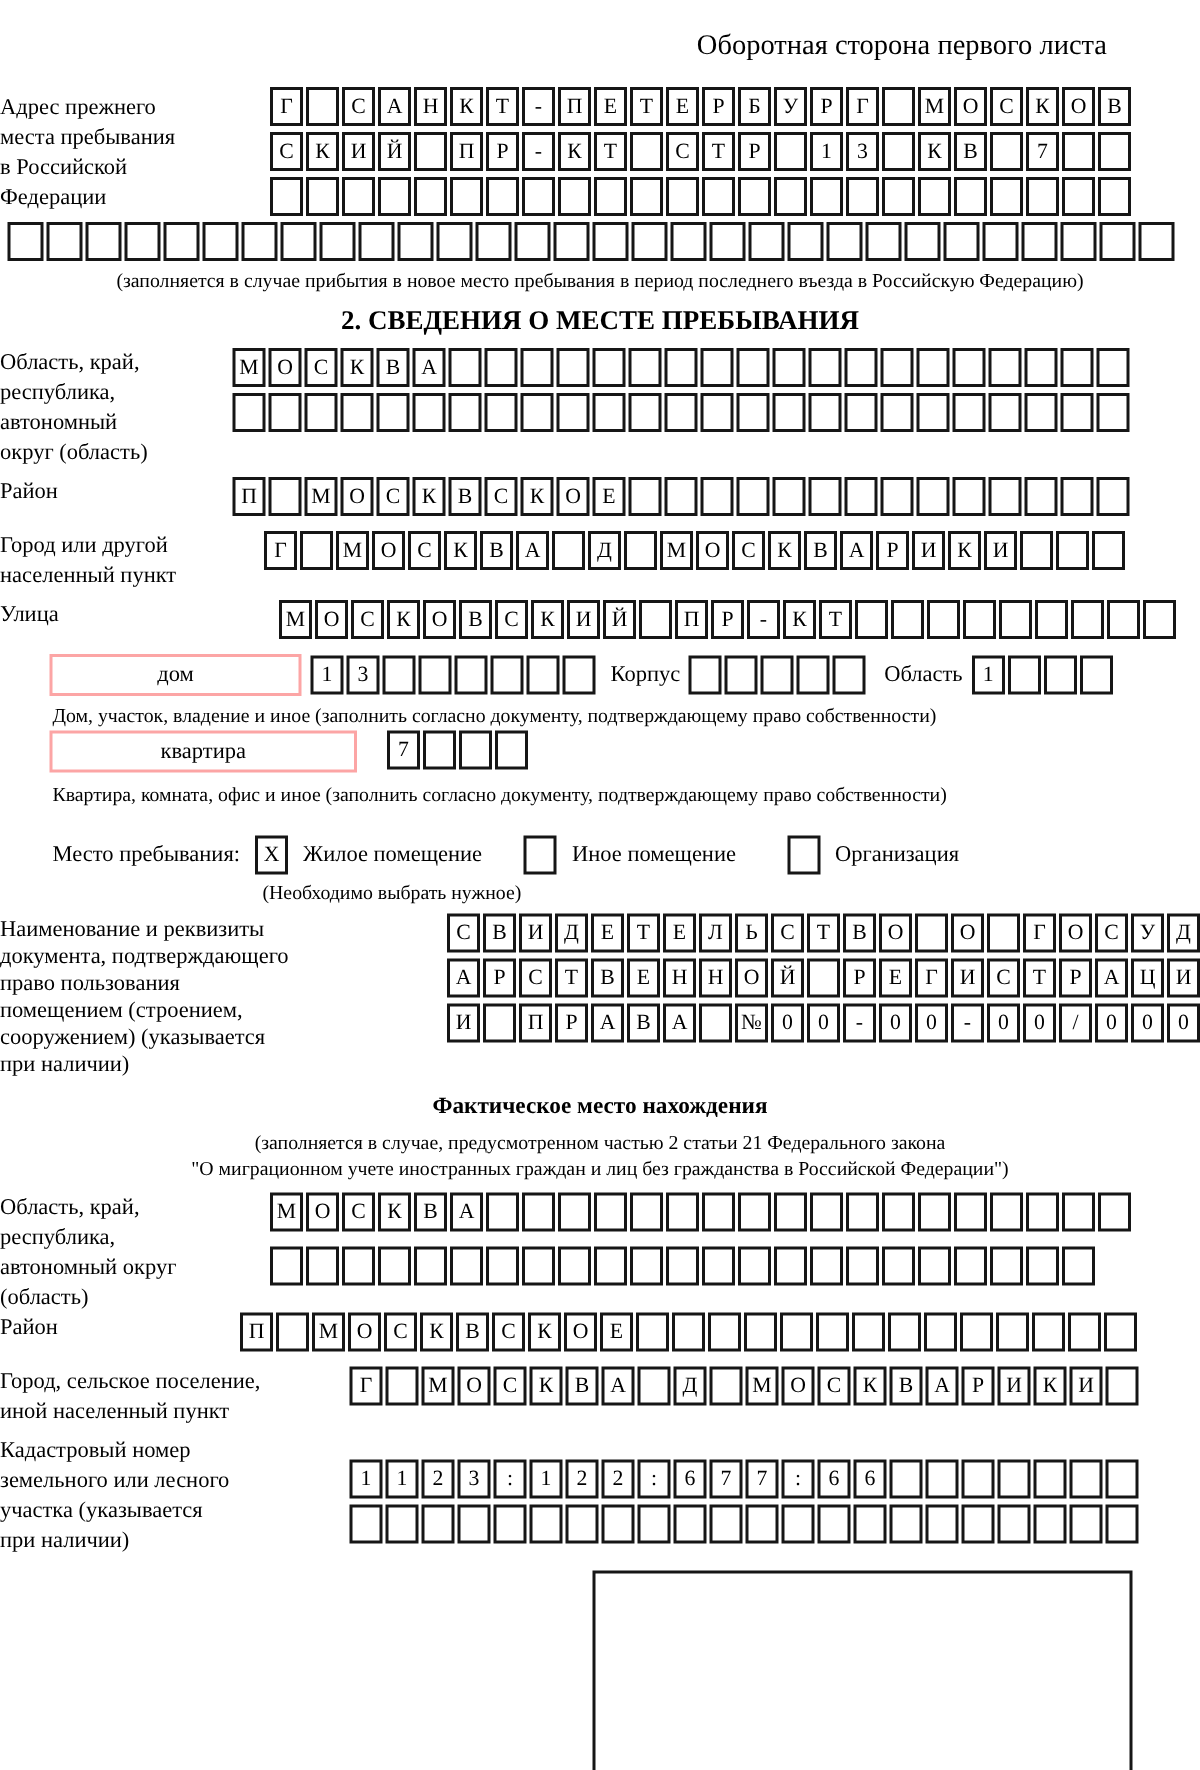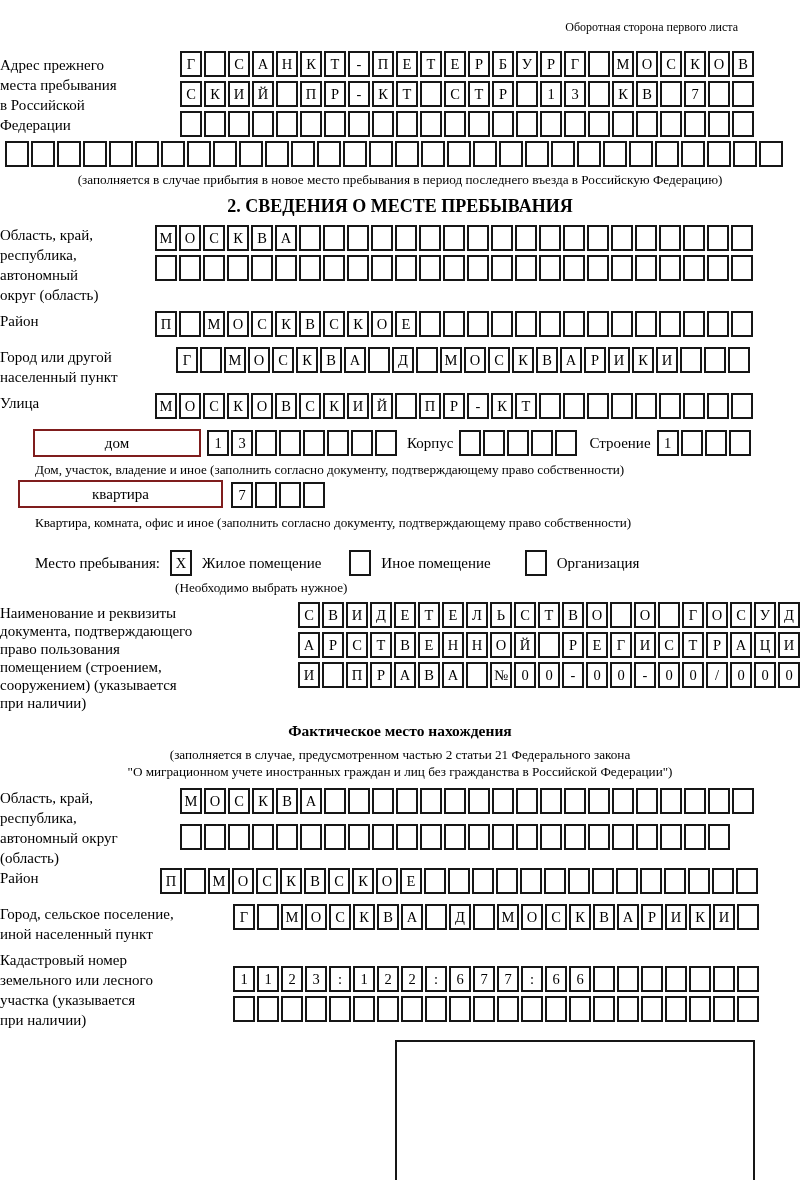--- a/index.html
+++ b/index.html
@@ -1,36 +1,36 @@
 <!DOCTYPE html>
 <html><head>
 <meta charset="utf-8">
 <style>
   html,body{margin:0;padding:0;background:#fff;}
   .sheet{
     position:relative;width:800px;height:1180px;background:#fff;color:#000;
     font-family:"Liberation Serif","DejaVu Serif",serif;font-size:15px;overflow:hidden;
   }
-  .page-note{text-align:right;padding:20px 62px 0 0;font-size:12px;}
+  .page-note{text-align:right;padding:20px 62px 0 0;font-size:19px;}
   .flexrow{display:flex;align-items:flex-start;}
   .labelcol{line-height:20px;font-size:15px;}
   .pl35{box-sizing:border-box;}
   .cellrow{display:flex;gap:2px;margin-bottom:4px;}
   .cell{
     box-sizing:border-box;flex:0 0 22px;width:22px;height:26px;border:2px solid #161616;
     display:flex;align-items:center;justify-content:center;
     font-size:14.5px;line-height:26px;background:#fff;
   }
   .wide-cells .cell{flex:0 0 24px;width:24px;}
   .note{font-size:13.2px;line-height:17px;}
   .center{text-align:center;}
   .sec-title{font-weight:bold;font-size:18px;text-align:center;margin:8px 0 8px 0;}
   .sub-title{font-weight:bold;font-size:15.5px;text-align:center;margin:10px 0 6px 0;}
   .wide-box{
-    box-sizing:border-box;border:2px solid #7f1d1d;height:28px;
+    box-sizing:border-box;border:2px solid #fca5a5;height:28px;
     display:flex;align-items:center;justify-content:center;font-size:15px;background:#fff;
   }
   .inline-label{line-height:28px;font-size:15px;white-space:nowrap;}
   .stamp-box{box-sizing:border-box;border:2px solid #161616;width:360px;height:172px;margin:10px 0 6px 395px;background:#fff;}
   .gap6{margin-top:6px;}
   .gap8{margin-top:8px;}
   .mb10 .cellrow{margin-bottom:10px;}
 </style>
 </head>
 <body>
@@ -286,21 +286,21 @@
         <span class="cell">И</span>
         <span class="cell">К</span>
         <span class="cell">И</span>
         <span class="cell"></span>
         <span class="cell"></span>
         <span class="cell"></span>
       </div>
   </div>
 
   <div class="flexrow gap6">
-    <div class="labelcol pl35" style="width:155px;">Улица</div>
+    <div class="labelcol pl35" style="width:186px;">Улица</div>
     <div class="cellrow">
         <span class="cell">М</span>
         <span class="cell">О</span>
         <span class="cell">С</span>
         <span class="cell">К</span>
         <span class="cell">О</span>
         <span class="cell">В</span>
         <span class="cell">С</span>
         <span class="cell">К</span>
         <span class="cell">И</span>
@@ -336,31 +336,31 @@
         <span class="cell"></span>
       </div>
     <span class="inline-label" style="margin-left:4px;text-align:right;">Корпус</span>
     <div class="cellrow" style="margin-bottom:0;">
         <span class="cell"></span>
         <span class="cell"></span>
         <span class="cell"></span>
         <span class="cell"></span>
         <span class="cell"></span>
       </div>
-    <span class="inline-label" style="margin-left:6px;">Строение</span>
+    <span class="inline-label" style="margin-left:6px;">Область</span>
     <div class="cellrow" style="margin-bottom:0;">
         <span class="cell">1</span>
         <span class="cell"></span>
         <span class="cell"></span>
         <span class="cell"></span>
       </div>
   </div>
   <div class="note" style="margin:4px 0 2px 35px;">Дом, участок, владение и иное (заполнить согласно документу, подтверждающему право собственности)</div>
 
-  <div class="flexrow" style="margin-left:18px;align-items:flex-end;gap:8px;">
+  <div class="flexrow" style="margin-left:33px;align-items:flex-start;gap:20px;">
     <div class="wide-box" style="width:205px;">квартира</div>
     <div class="cellrow" style="margin-bottom:0;">
         <span class="cell">7</span>
         <span class="cell"></span>
         <span class="cell"></span>
         <span class="cell"></span>
       </div>
   </div>
   <div class="note" style="margin:6px 0 4px 35px;">Квартира, комната, офис и иное (заполнить согласно документу, подтверждающему право собственности)</div>
 

